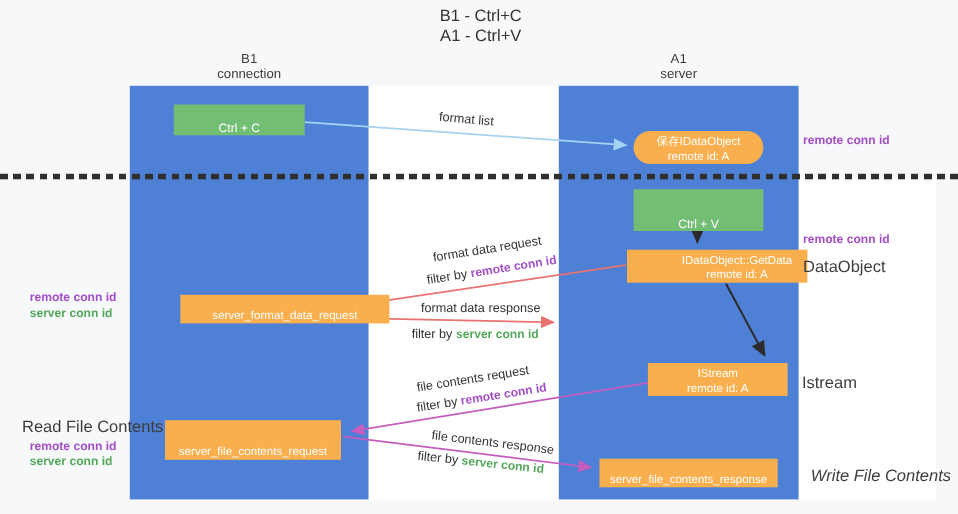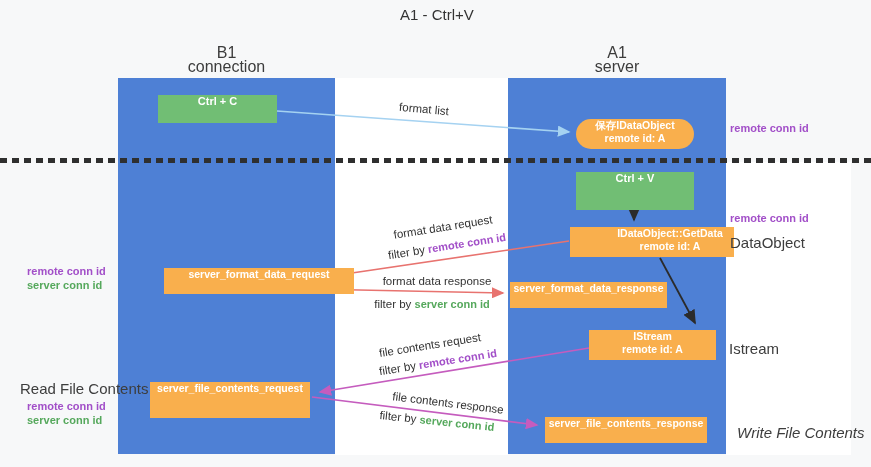--- a/index.html
+++ b/index.html
@@ -14,26 +14,26 @@
     overflow:hidden;
   }
   .white-band{position:absolute;background:#ffffff;z-index:1;}
   .col{position:absolute;top:78px;width:217px;height:376px;background:#4E80D5;z-index:2;}
   .title{
     position:absolute;top:6px;left:337px;width:200px;
     text-align:center;font-size:15px;line-height:18px;color:#333;z-index:6;
   }
   .col-header{
     position:absolute;top:46px;text-align:center;
-    font-size:16px;line-height:14px;color:#3c3c3c;z-index:6;
+    font-size:12px;line-height:14px;color:#3c3c3c;z-index:6;
   }
   .box{
     position:absolute;z-index:6;
-    display:flex;flex-direction:column;justify-content:flex-start;align-items:center;
-    color:#ffffff;text-align:center;font-weight:bold;
+    display:flex;flex-direction:column;justify-content:flex-end;align-items:center;
+    color:#ffffff;text-align:center;
   }
   .box-green{background:#71BE74;font-size:11px;}
   .box-orange{background:#F9AF4D;font-size:10.5px;line-height:13px;}
   .dashed-line{
     position:absolute;left:0;top:158px;width:871px;height:5px;z-index:8;
     background:repeating-linear-gradient(90deg,#2f2f2f 0 7px,transparent 7px 12px);
   }
   .flow-label{
     position:absolute;z-index:7;text-align:center;
     font-size:11.5px;color:#333;white-space:nowrap;
@@ -47,20 +47,21 @@
 </style>
 </head>
 <body>
 
 <div class="stage">
 
   <div class="white-band" style="left:335px;top:78px;width:173px;height:377px;"></div>
   <div class="white-band" style="left:726px;top:162px;width:125px;height:293px;"></div>
 
   <div class="title">
+    <div>B1 - Ctrl+C</div>
     <div>A1 - Ctrl+V</div>
   </div>
 
   <div class="col-header" style="left:118px;width:217px;">
     <div>B1</div>
     <div>connection</div>
   </div>
   <div class="col-header" style="left:508px;width:218px;">
     <div>A1</div>
     <div>server</div>
@@ -86,23 +87,20 @@
 
   <div class="box box-orange" style="left:570px;top:227px;width:128px;height:30px;padding-left:36px;">
     <div>IDataObject::GetData</div>
     <div>remote id: A</div>
   </div>
 
   <div class="box box-orange" style="left:164px;top:268px;width:190px;height:26px;">
     <div>server_format_data_request</div>
   </div>
 
-  <div class="box box-orange" style="left:510px;top:282px;width:157px;height:26px;">
-    <div>server_format_data_response</div>
-  </div>
 
   <div class="box box-orange" style="left:589px;top:330px;width:127px;height:30px;">
     <div>IStream</div>
     <div>remote id: A</div>
   </div>
 
   <div class="box box-orange" style="left:150px;top:382px;width:160px;height:36px;">
     <div>server_file_contents_request</div>
   </div>
 

